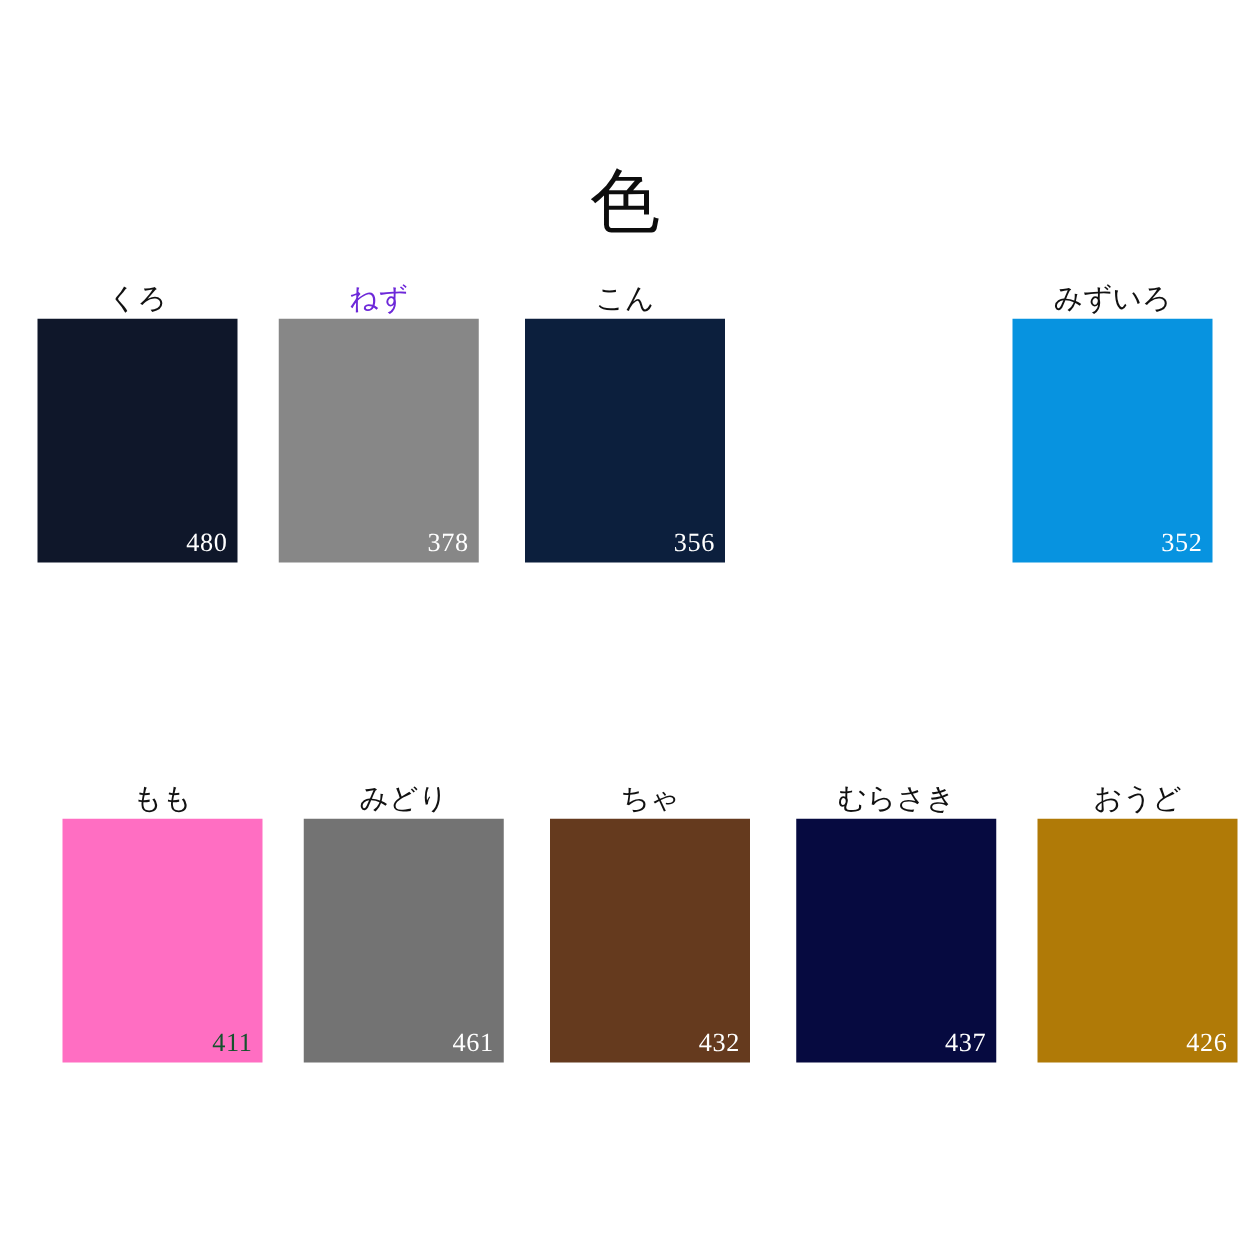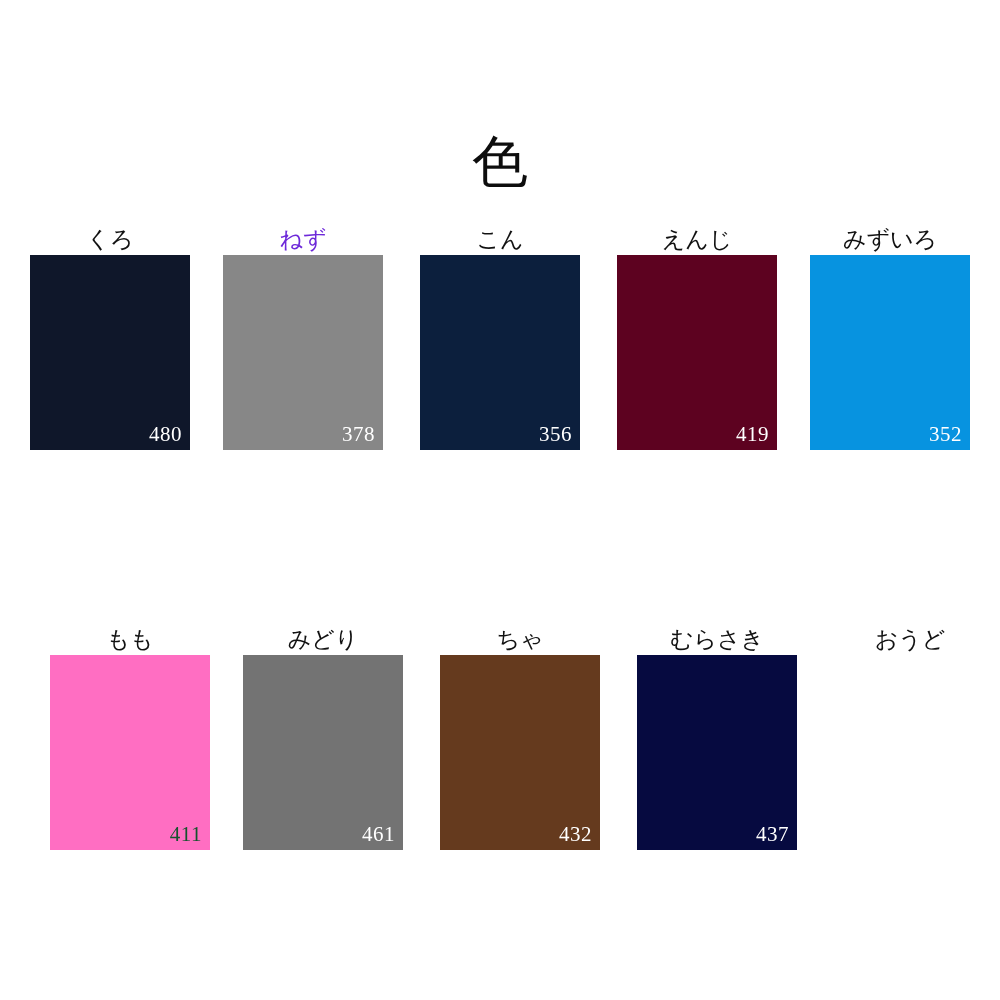--- a/index.html
+++ b/index.html
@@ -115,26 +115,20 @@
       </div>
     </div>
 
     <div class="swatch-cell col-2">
       <div class="swatch-label" style="color: rgb(17, 17, 17);">こん</div>
       <div class="swatch-box" style="background: rgb(12, 31, 61); padding-left: 20px;">
         <span class="swatch-code" style="color: rgb(255, 255, 255);">356</span>
       </div>
     </div>
 
-    <div class="swatch-cell col-3">
-      <div class="swatch-label" style="color: rgb(17, 17, 17);">えんじ</div>
-      <div class="swatch-box" style="background: rgb(93, 2, 32);">
-        <span class="swatch-code" style="color: rgb(255, 255, 255);">419</span>
-      </div>
-    </div>
 
     <div class="swatch-cell col-4">
       <div class="swatch-label" style="color: rgb(17, 17, 17);">みずいろ</div>
       <div class="swatch-box" style="background: rgb(7, 147, 224);">
         <span class="swatch-code" style="color: rgb(255, 255, 255);">352</span>
       </div>
     </div>
 
   </div>
 
@@ -163,17 +157,20 @@
 
     <div class="swatch-cell col-3">
       <div class="swatch-label" style="color: rgb(17, 17, 17);">むらさき</div>
       <div class="swatch-box" style="background: rgb(6, 10, 64);">
         <span class="swatch-code" style="color: rgb(255, 255, 255);">437</span>
       </div>
     </div>
 
     <div class="swatch-cell col-4">
       <div class="swatch-label" style="color: rgb(17, 17, 17);">おうど</div>
+      <div class="swatch-box" style="background: rgb(176, 122, 7);">
+        <span class="swatch-code" style="color: rgb(255, 255, 255);">426</span>
+      </div>
     </div>
 
   </div>
 
 </div>
 
 </body></html>

